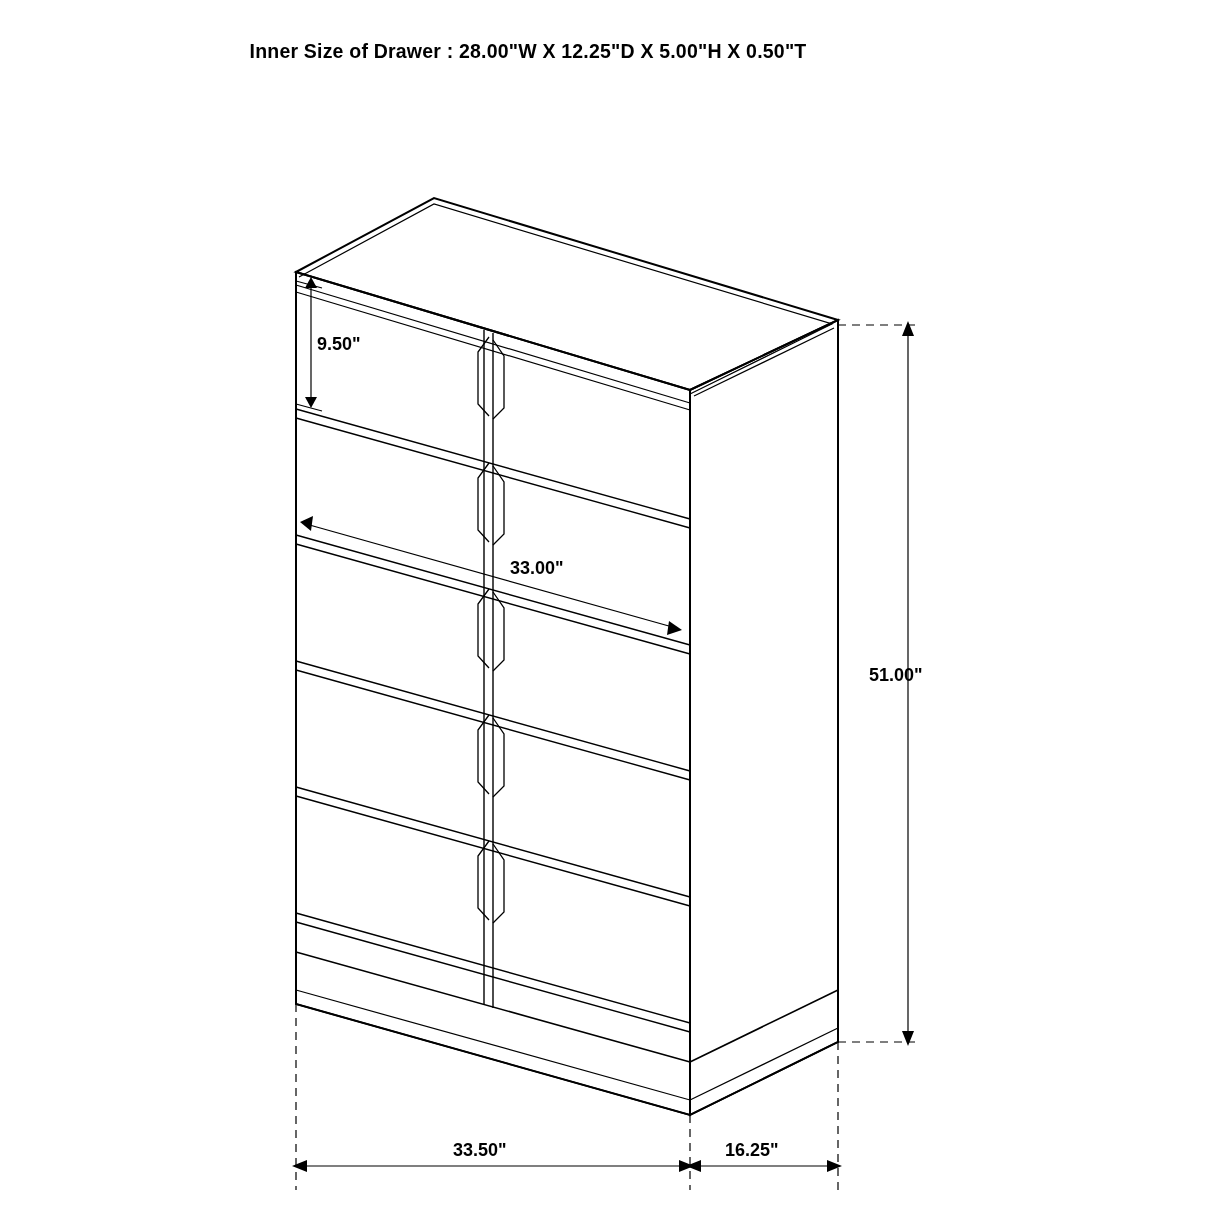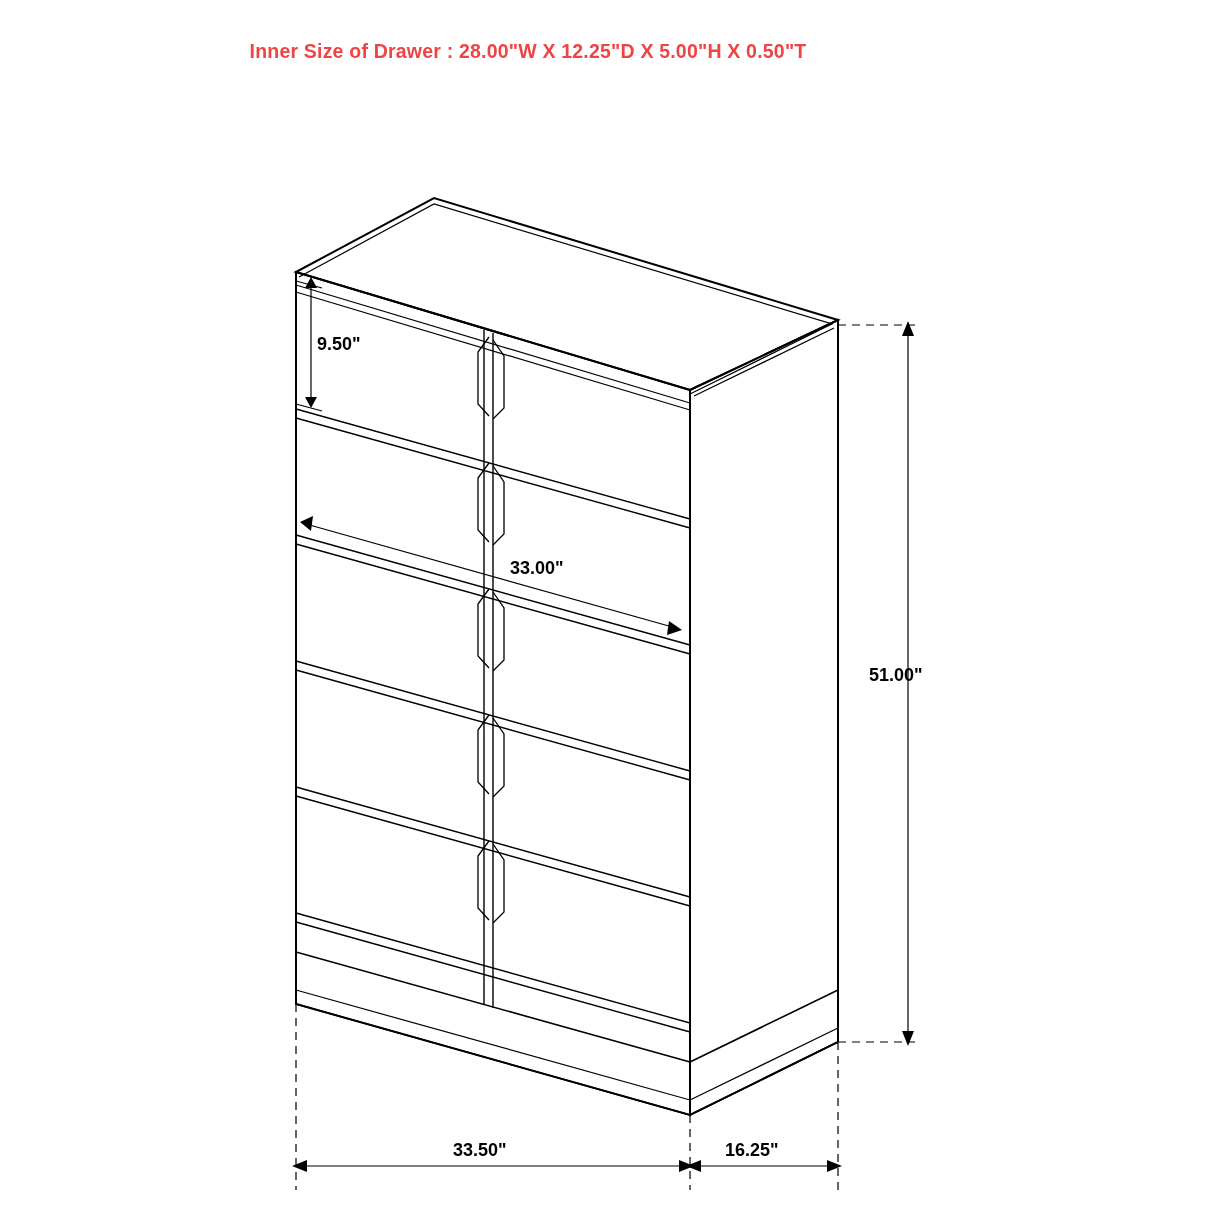--- a/index.html
+++ b/index.html
@@ -19,21 +19,21 @@
     inset: 0;
   }
   .title {
     position: absolute;
     top: 40px;
     left: 0;
     width: 1056px;
     text-align: center;
     font-size: 19.5px;
     font-weight: bold;
-    color: #ef4444;
+    color: #000000;
     letter-spacing: 0.2px;
   }
   svg.canvas {
     position: absolute;
     top: 0;
     left: 0;
   }
   .dimlabel {
     position: absolute;
     font-size: 18px;

